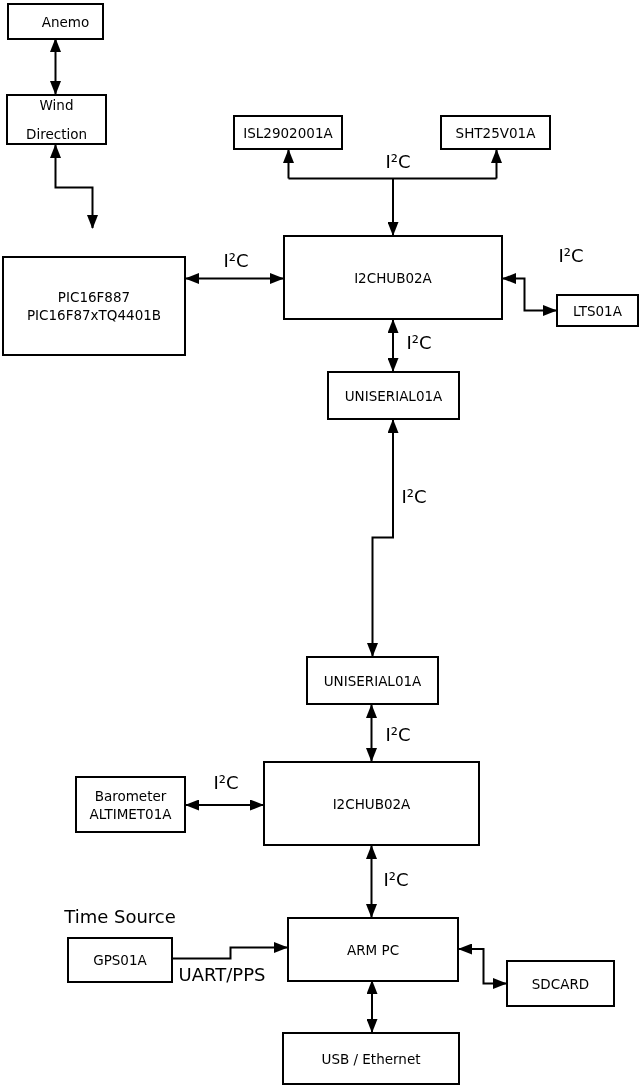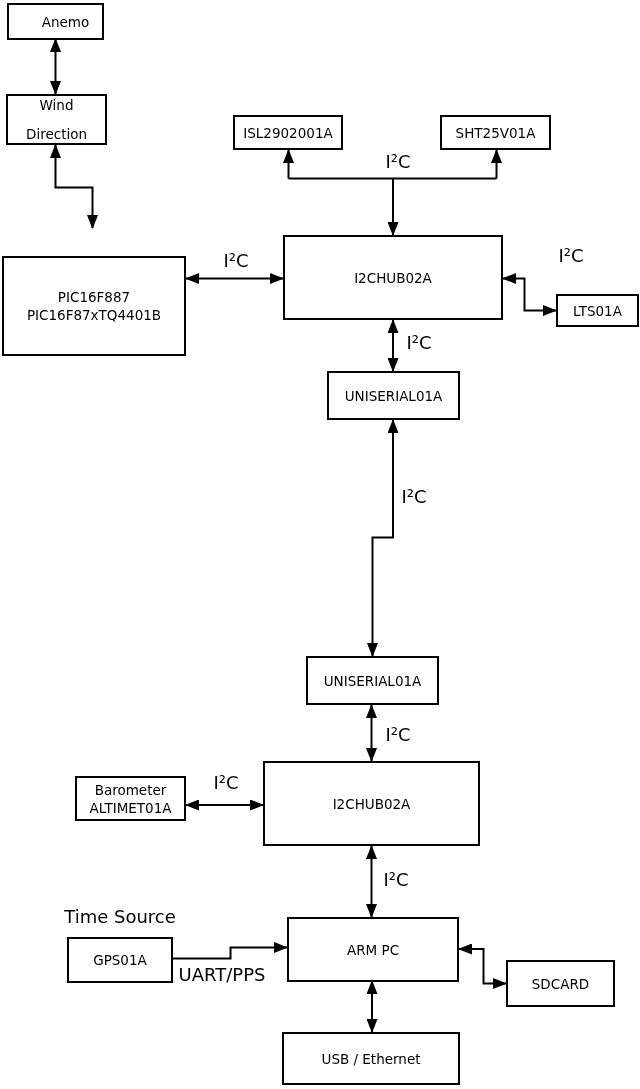--- a/index.html
+++ b/index.html
@@ -101,21 +101,21 @@
   </div>
 
   <div class="node" style="left:306px;top:656px;width:133px;height:49px;">
     <span>UNISERIAL01A</span>
   </div>
 
   <div class="node" style="left:263px;top:761px;width:217px;height:85px;">
     <span>I2CHUB02A</span>
   </div>
 
-  <div class="node" style="left:75px;top:776px;width:111px;height:45px;">
+  <div class="node" style="left:75px;top:776px;width:111px;height:57px;">
     <span>Barometer</span>
     <span>ALTIMET01A</span>
   </div>
 
   <div class="node" style="left:287px;top:917px;width:172px;height:65px;">
     <span>ARM PC</span>
   </div>
 
   <div class="node" style="left:67px;top:937px;width:106px;height:46px;">
     <span>GPS01A</span>

